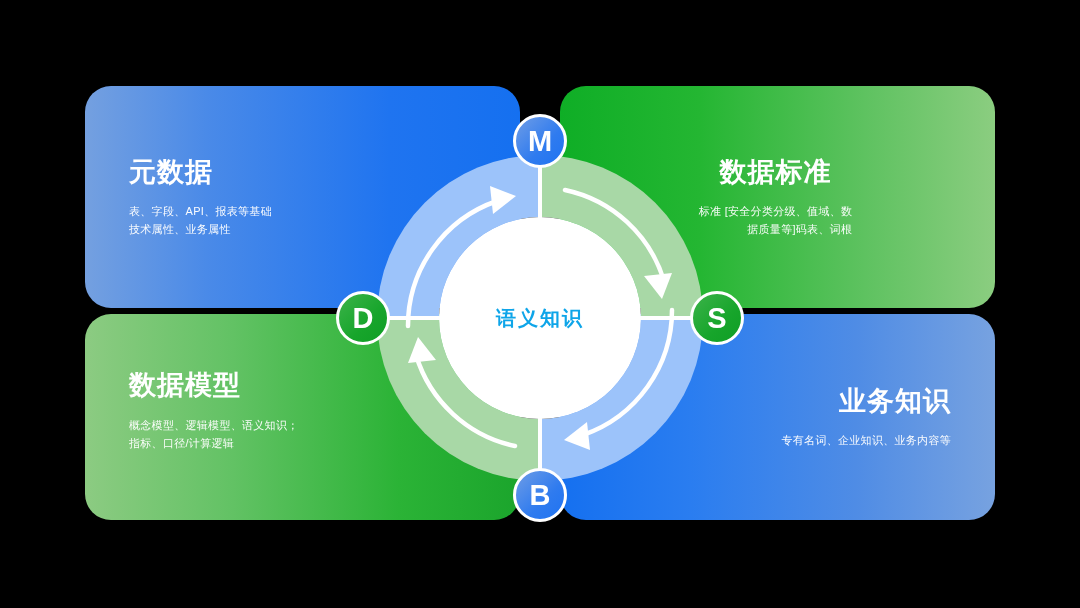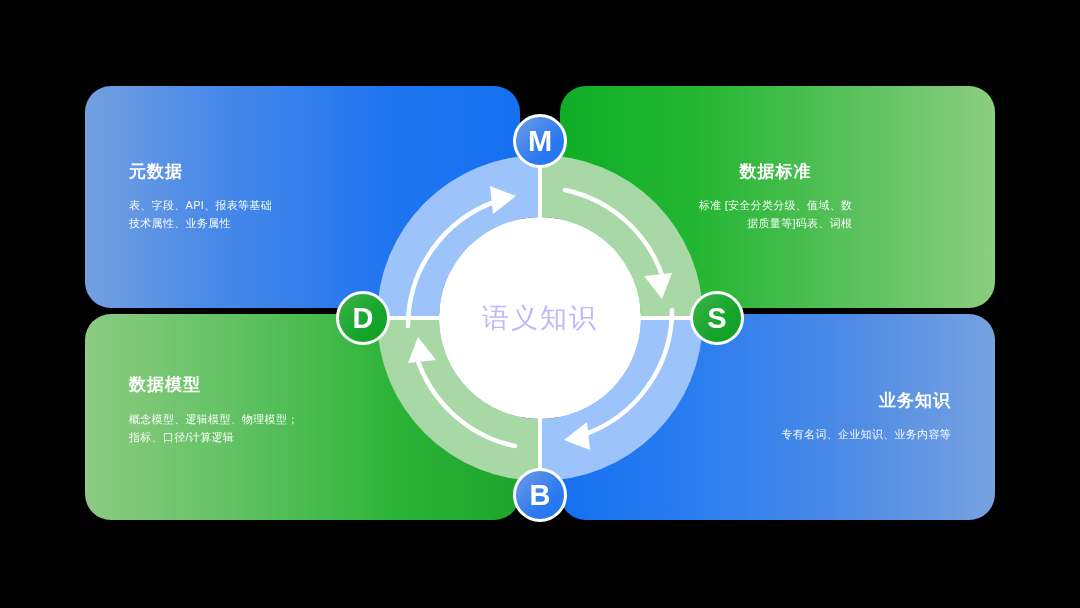--- a/index.html
+++ b/index.html
@@ -11,21 +11,21 @@
   }
   #stage{ position:absolute; inset:0; }
 
   
   .panel{
     position:absolute;
     overflow:hidden;
     display:flex; flex-direction:column; justify-content:center;
   }
   .panel .title{
-    font-size:17px; font-weight:bold; color:#ffffff;
+    font-size:27px; font-weight:bold; color:#ffffff;
     letter-spacing:1px; line-height:1.2;
   }
   .panel .desc{
     font-size:11px; color:#ffffff; line-height:1.65;
     margin-top:14px; opacity:.97; white-space:pre-line;
     letter-spacing:.3px;
   }
 
   
   #p-tl{
@@ -61,21 +61,21 @@
   
   #ring-wrap{
     position:absolute; left:350px; top:128px;
     width:380px; height:380px;
   }
   #ring-svg{ position:absolute; left:0; top:0; width:380px; height:380px; }
 
   .center-label{
     position:absolute; left:0; top:0; width:380px; height:380px;
     display:flex; align-items:center; justify-content:center;
-    font-size:27px; font-weight:normal; color:#c4b5fd; letter-spacing:2px;
+    font-size:20px; font-weight:bold; color:#0ea5e9; letter-spacing:2px;
     pointer-events:none;
   }
 
   .badge{
     position:absolute; width:54px; height:54px; border-radius:50%;
     display:flex; align-items:center; justify-content:center;
     color:#fff; font-size:29px; font-weight:bold;
     border:3.5px solid #ffffff;
     box-sizing:border-box;
   }
@@ -99,21 +99,21 @@
   </div>
 
   <div class="panel" id="p-tr">
     <div class="title">数据标准</div>
     <div class="desc">标准 [安全分类分级、值域、数
 据质量等]码表、词根</div>
   </div>
 
   <div class="panel" id="p-bl">
     <div class="title">数据模型</div>
-    <div class="desc">概念模型、逻辑模型、物理模型；
+    <div class="desc">概念模型、逻辑模型、语义知识；
 指标、口径/计算逻辑</div>
   </div>
 
   <div class="panel" id="p-br">
     <div class="title">业务知识</div>
     <div class="desc">专有名词、企业知识、业务内容等</div>
   </div>
 
   <div id="ring-wrap">
 

